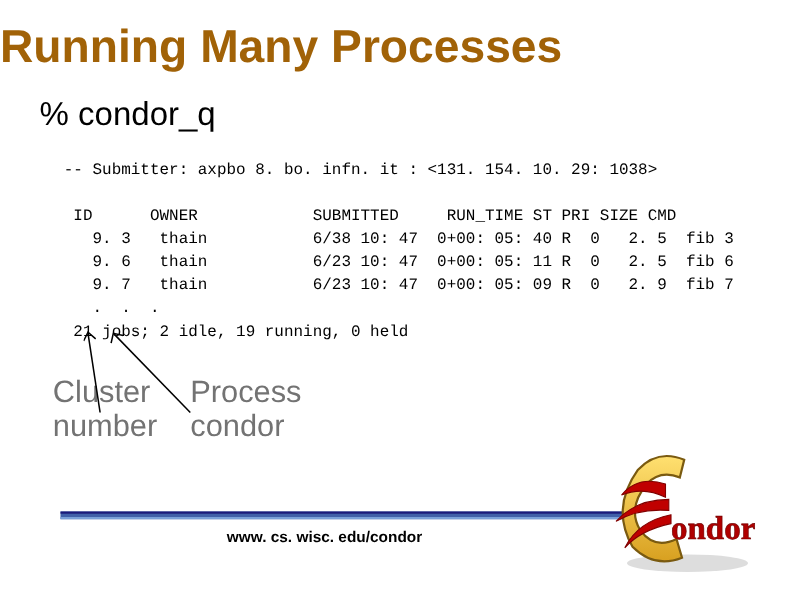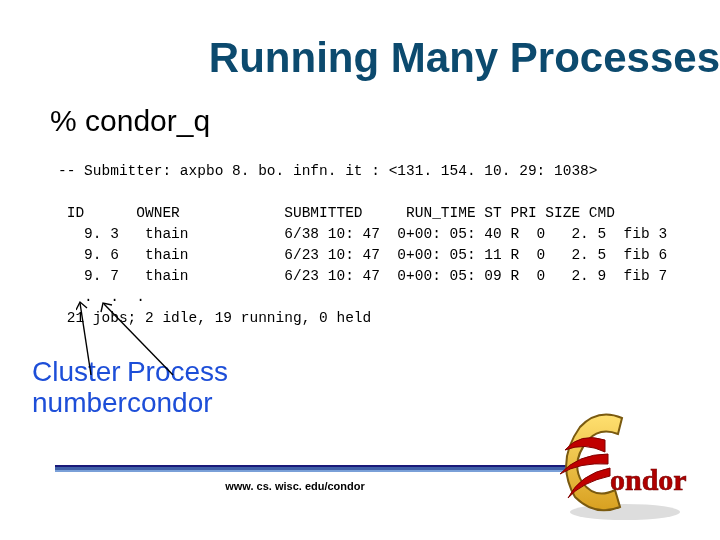--- a/index.html
+++ b/index.html
@@ -6,67 +6,68 @@
     margin: 0;
     padding: 0;
     width: 720px;
     height: 540px;
     background: #fff;
     font-family: "Comic Sans MS", cursive, sans-serif;
     position: relative;
     overflow: hidden;
   }
   .title {
-    text-align: right;
+    text-align: left;
     font-size: 42px;
     font-weight: bold;
-    color: #0c4a6e;
-    margin-top: 34px;
+    color: #a16207;
+    margin-top: 18px;
   }
   .cmd {
     font-size: 30px;
     color: #000;
-    margin-left: 50px;
+    margin-left: 36px;
     margin-top: 22px;
   }
   .term {
     font-family: "Courier New", monospace;
     font-size: 14.5px;
     color: #000;
     margin-left: 58px;
     margin-top: 2px;
     white-space: pre;
     line-height: 1.45;
   }
   .labels {
-    margin-left: 32px;
+    margin-left: 48px;
     margin-top: 28px;
     display: flex;
+    gap: 30px;
     font-size: 28px;
-    color: #1d4ed8;
+    color: #737373;
   }
   .labels div { line-height: 1.1; }
   .hr {
     position: absolute;
     left: 55px;
     right: 150px;
     top: 465px;
     height: 3px;
     border-top: 2px solid #1a1a7a;
     border-bottom: 2px solid #7aa0d8;
     background: #4060a8;
   }
   .url {
     position: absolute;
     top: 480px;
     left: 0;
     width: 590px;
     text-align: center;
     font-family: Arial, sans-serif;
-    font-size: 11px;
+    font-size: 14px;
     font-weight: bold;
     color: #000;
   }
   .logo {
     position: absolute;
     right: 20px;
     bottom: 18px;
     width: 150px;
     height: 110px;
   }

